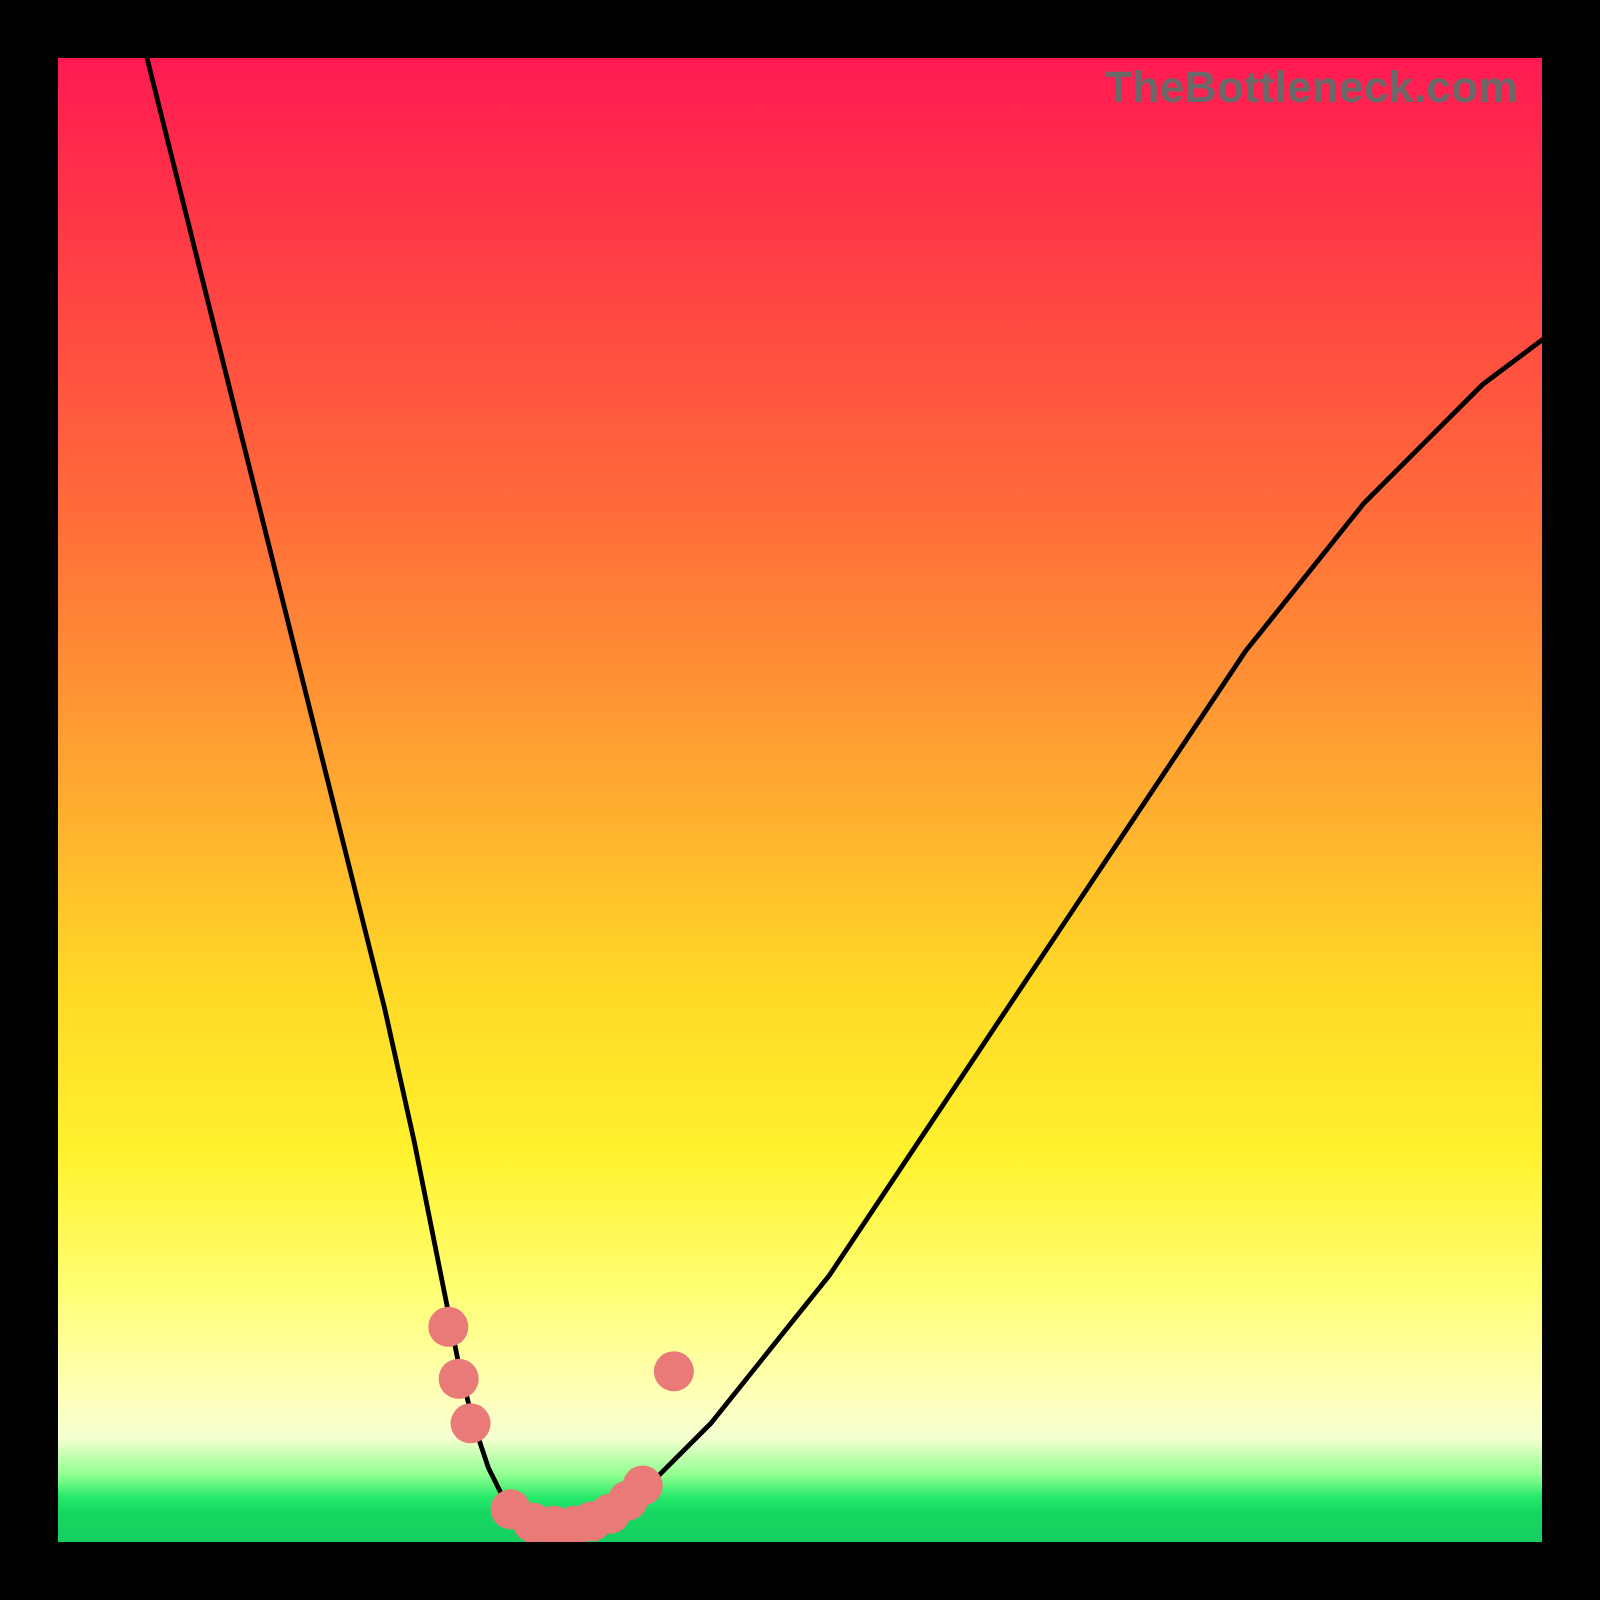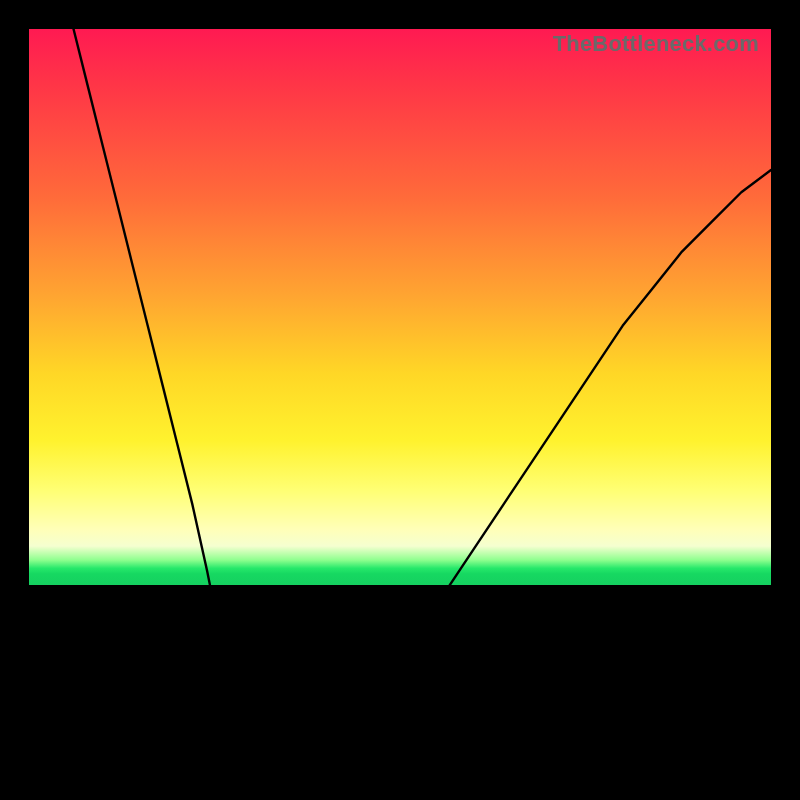--- a/index.html
+++ b/index.html
@@ -13,21 +13,21 @@
   .frame {
     position: absolute;
     inset: 0;
     background: #000;
   }
   .plot-area {
     position: absolute;
     left: 29px;
     top: 29px;
     width: 742px;
-    height: 556px;
+    height: 742px;
     overflow: hidden;
   }
   .gradient {
     position: absolute;
     inset: 0;
     
     background: linear-gradient(
       to bottom,
       #ff1a52 0%,
       #ff3547 10%,

